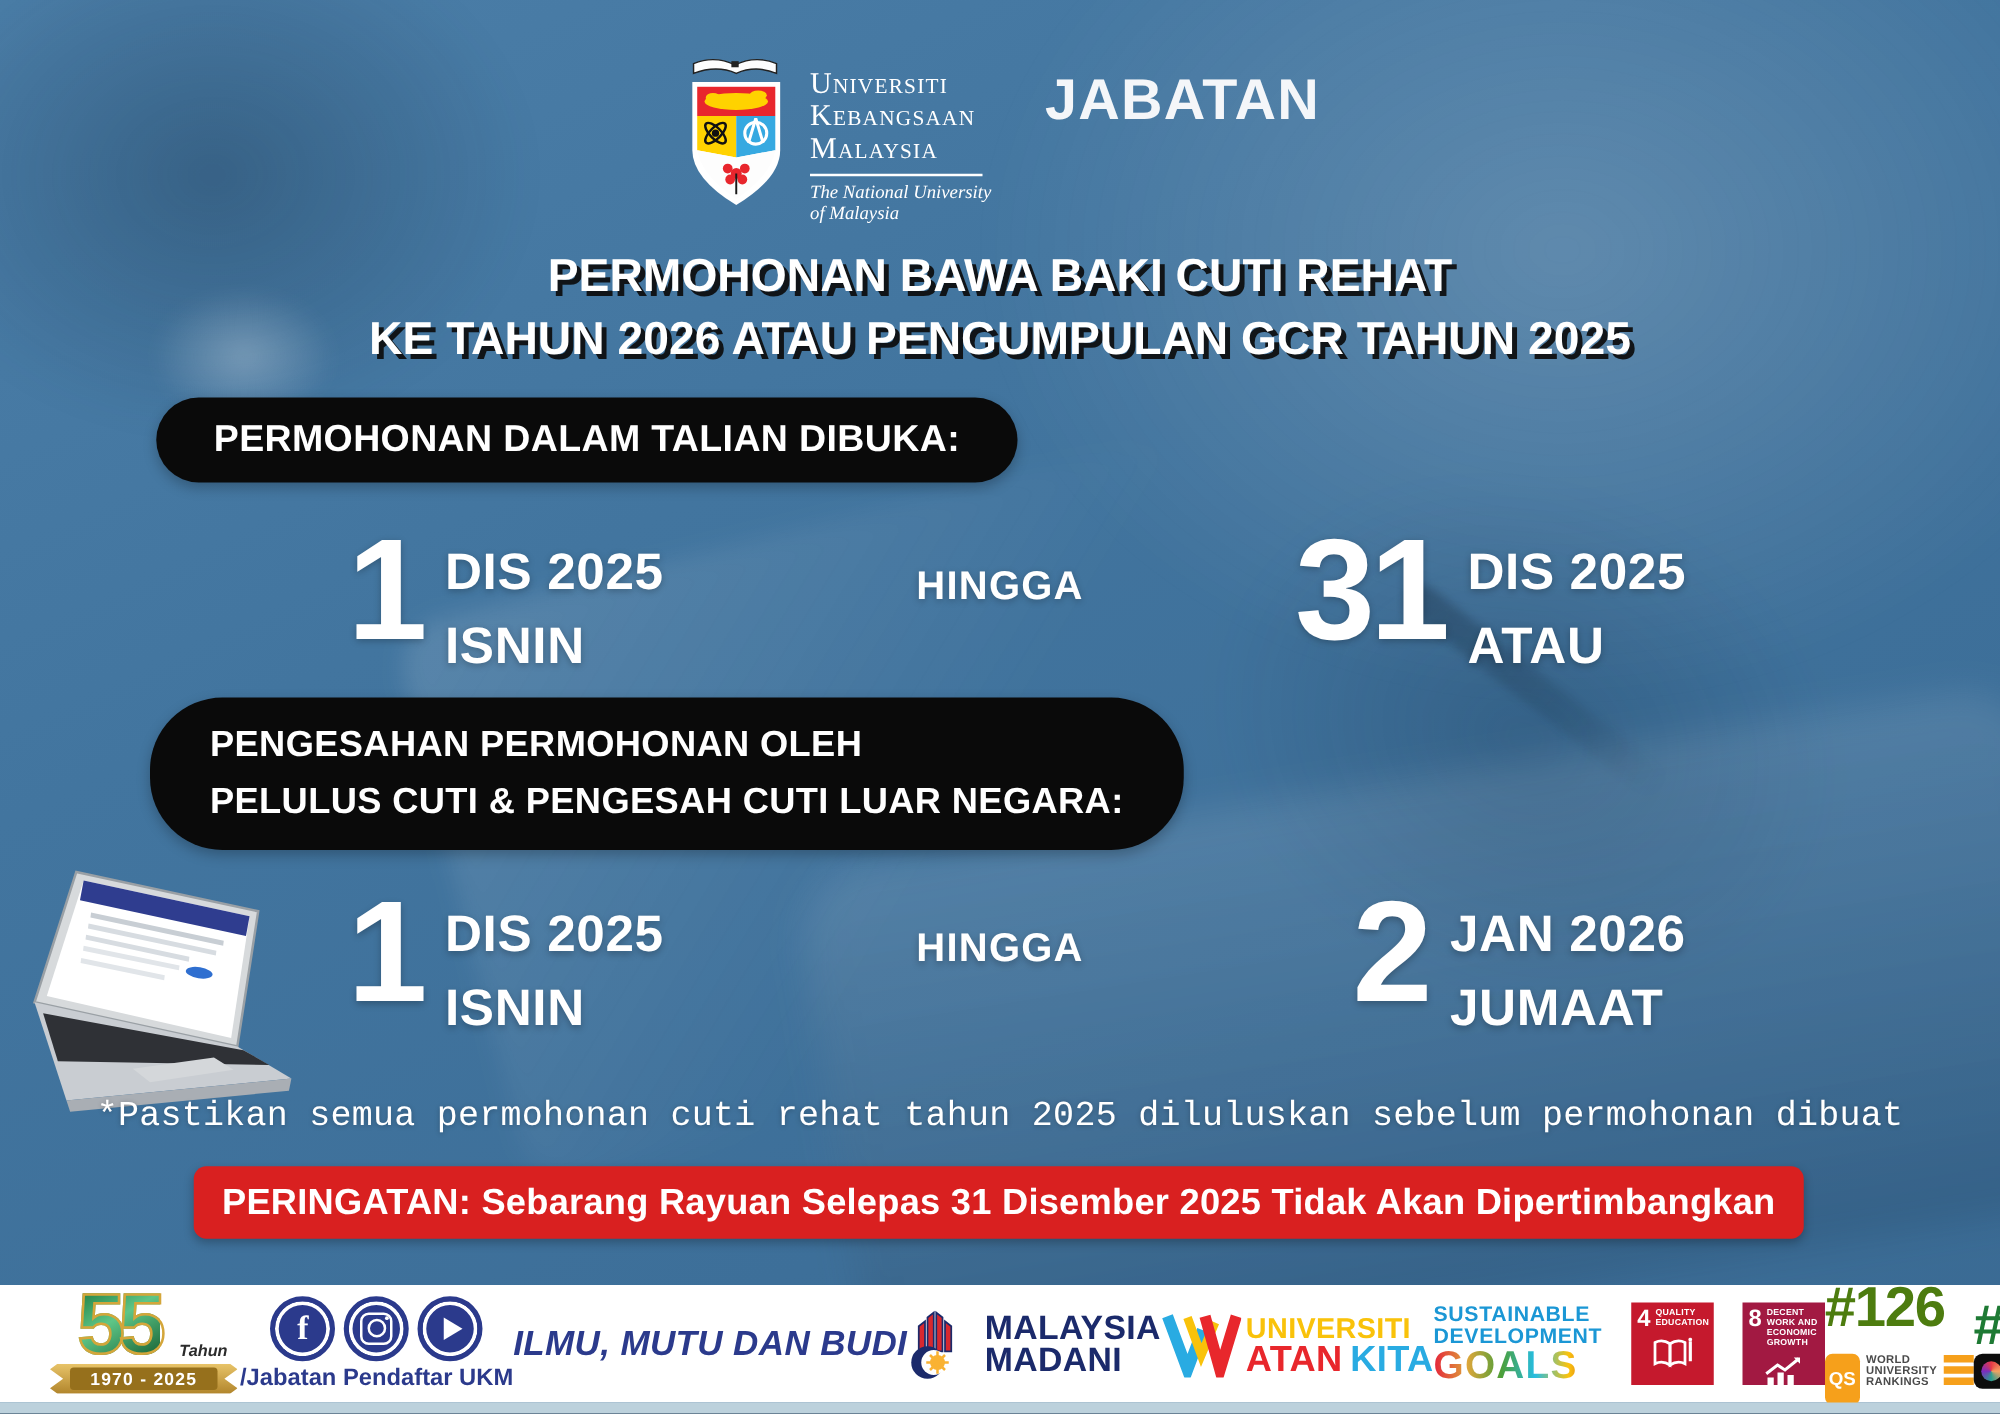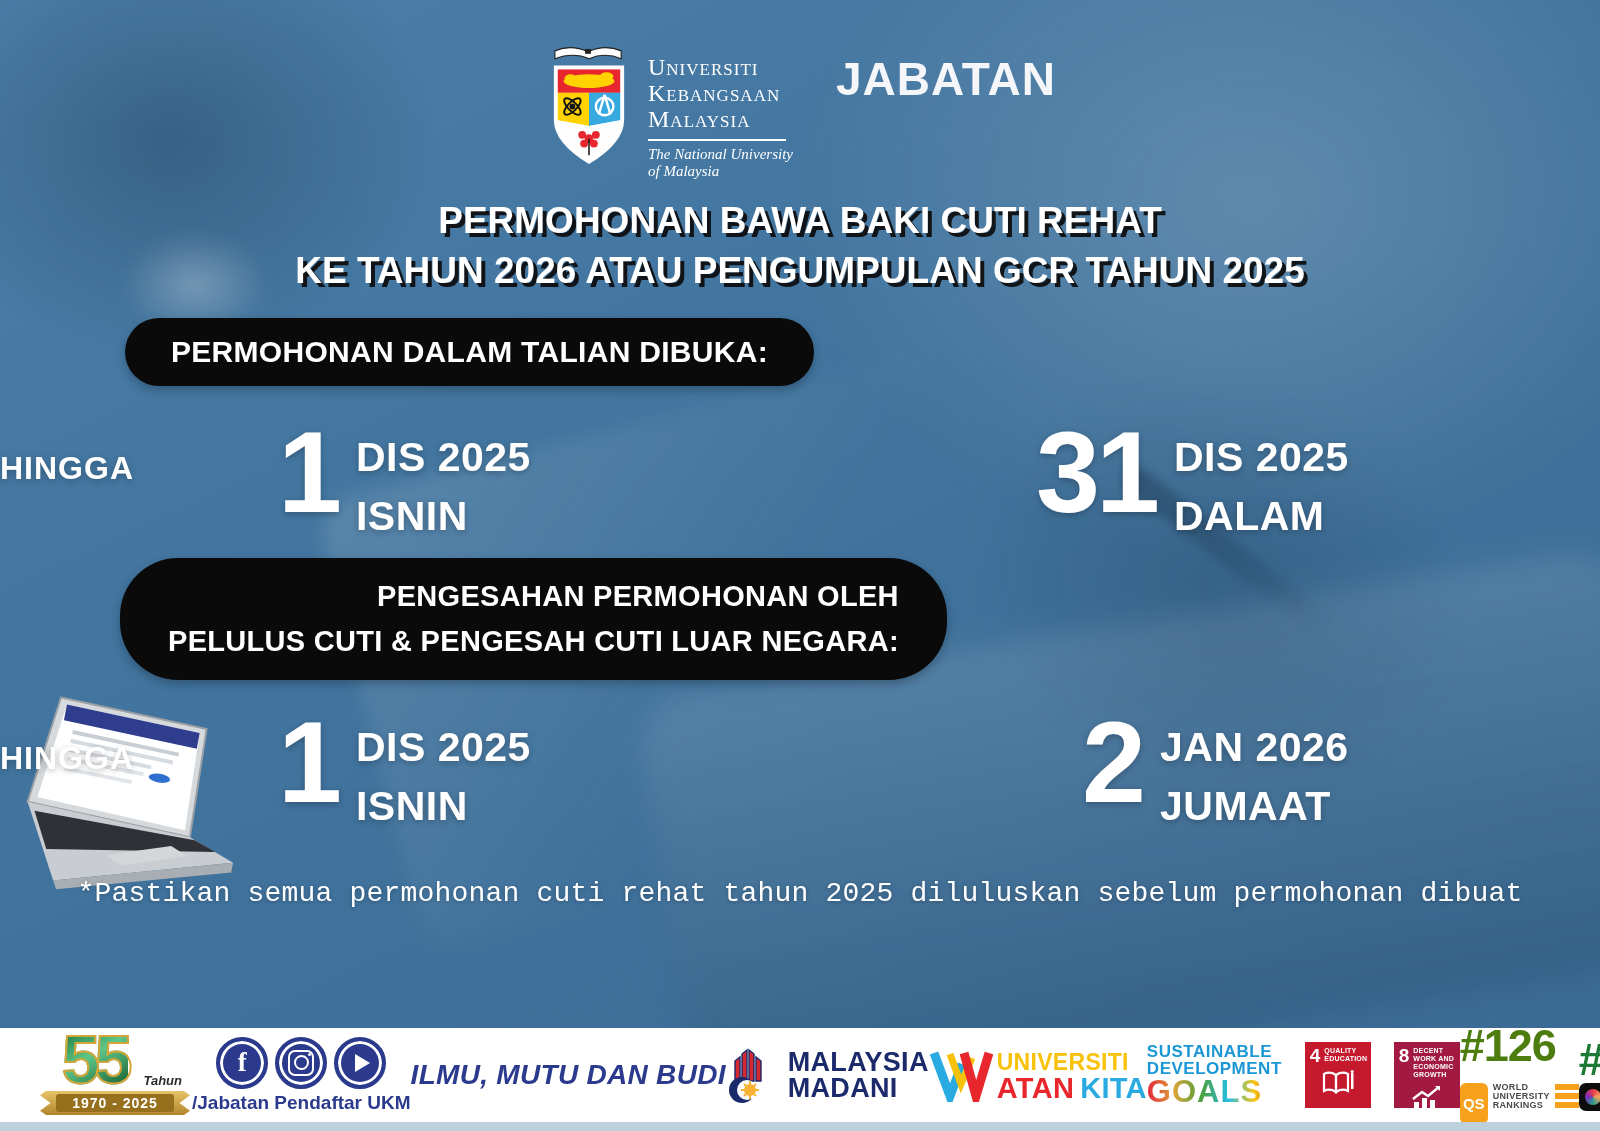--- a/index.html
+++ b/index.html
@@ -41,27 +41,27 @@
   
   .title{position:absolute;top:196px;left:0;width:100%;text-align:center;color:#fff;
     font-weight:900;font-size:37px;line-height:50px;letter-spacing:0px;
     text-shadow:4px 4px 0 rgba(12,12,12,0.92);}
 
   
   .pill{position:absolute;background:#0a0a0a;color:#fff;font-weight:800;
     box-shadow:0 4px 10px rgba(0,0,0,0.25);}
   .pill-1{left:125px;top:318px;height:68px;border-radius:40px;display:flex;align-items:center;
     padding:0 46px;font-size:30px;letter-spacing:0.3px;}
-  .pill-2{left:120px;top:558px;border-radius:58px;padding:16px 48px;font-size:29px;line-height:45px;letter-spacing:0.3px;text-align:right;}
+  .pill-2{left:120px;top:558px;border-radius:58px;padding:16px 48px;font-size:29px;line-height:45px;letter-spacing:0.3px;}
 
   
   .date-block{position:absolute;display:flex;gap:18px;color:#fff;text-shadow:0 2px 6px rgba(0,0,0,0.25);}
   .db-num{font-size:115px;font-weight:800;line-height:0.84;letter-spacing:-4px;}
   .db-lines{display:flex;flex-direction:column;gap:12px;padding-top:10px;font-size:41px;font-weight:800;letter-spacing:0.5px;}
-  .hingga{position:absolute;left:0;width:100%;text-align:left;color:#fff;font-size:32px;
+  .hingga{position:absolute;left:0;width:100%;text-align:center;color:#fff;font-size:32px;
     font-weight:800;letter-spacing:1px;text-shadow:0 2px 6px rgba(0,0,0,0.25);}
   .s1-start{left:278px;top:424px;}
   .s1-hingga{top:450px;}
   .s1-end{left:1036px;top:424px;}
   .s2-start{left:278px;top:714px;}
   .s2-hingga{top:740px;}
   .s2-end{left:1082px;top:714px;}
 
   
   .laptop{position:absolute;left:4px;top:684px;width:236px;height:212px;}
@@ -209,21 +209,21 @@
     <div class="db-lines">
       <div>DIS 2025</div>
       <div>ISNIN</div>
     </div>
   </div>
   <div class="hingga s1-hingga">HINGGA</div>
   <div class="date-block s1-end">
     <div class="db-num">31</div>
     <div class="db-lines">
       <div>DIS 2025</div>
-      <div>DALAM</div>
+      <div>ATAU</div>
     </div>
   </div>
 
   <div class="pill pill-2">
     <div>PENGESAHAN PERMOHONAN OLEH</div>
     <div>PELULUS CUTI &amp; PENGESAH CUTI LUAR NEGARA:</div>
   </div>
 
   <svg class="laptop" viewBox="0 0 240 212">
     <polygon points="58,12 206,44 189,154 24,118" fill="#d7dadc" stroke="#9aa0a5" stroke-width="2"></polygon>
@@ -251,20 +251,21 @@
   <div class="hingga s2-hingga">HINGGA</div>
   <div class="date-block s2-end">
     <div class="db-num">2</div>
     <div class="db-lines">
       <div>JAN 2026</div>
       <div>JUMAAT</div>
     </div>
   </div>
 
   <div class="note">*Pastikan semua permohonan cuti rehat tahun 2025 diluluskan sebelum permohonan dibuat</div>
+  <div class="warning">PERINGATAN: Sebarang Rayuan Selepas 31 Disember 2025 Tidak Akan Dipertimbangkan</div>
 
   <div class="footer">
 
     <div class="anniv">
       <div class="anniv-num">55</div>
       <div class="anniv-label">Tahun</div>
       <div class="ribbon">
         <div class="ribbon-inner"></div>
         <div class="ribbon-years">1970 - 2025</div>
       </div>

